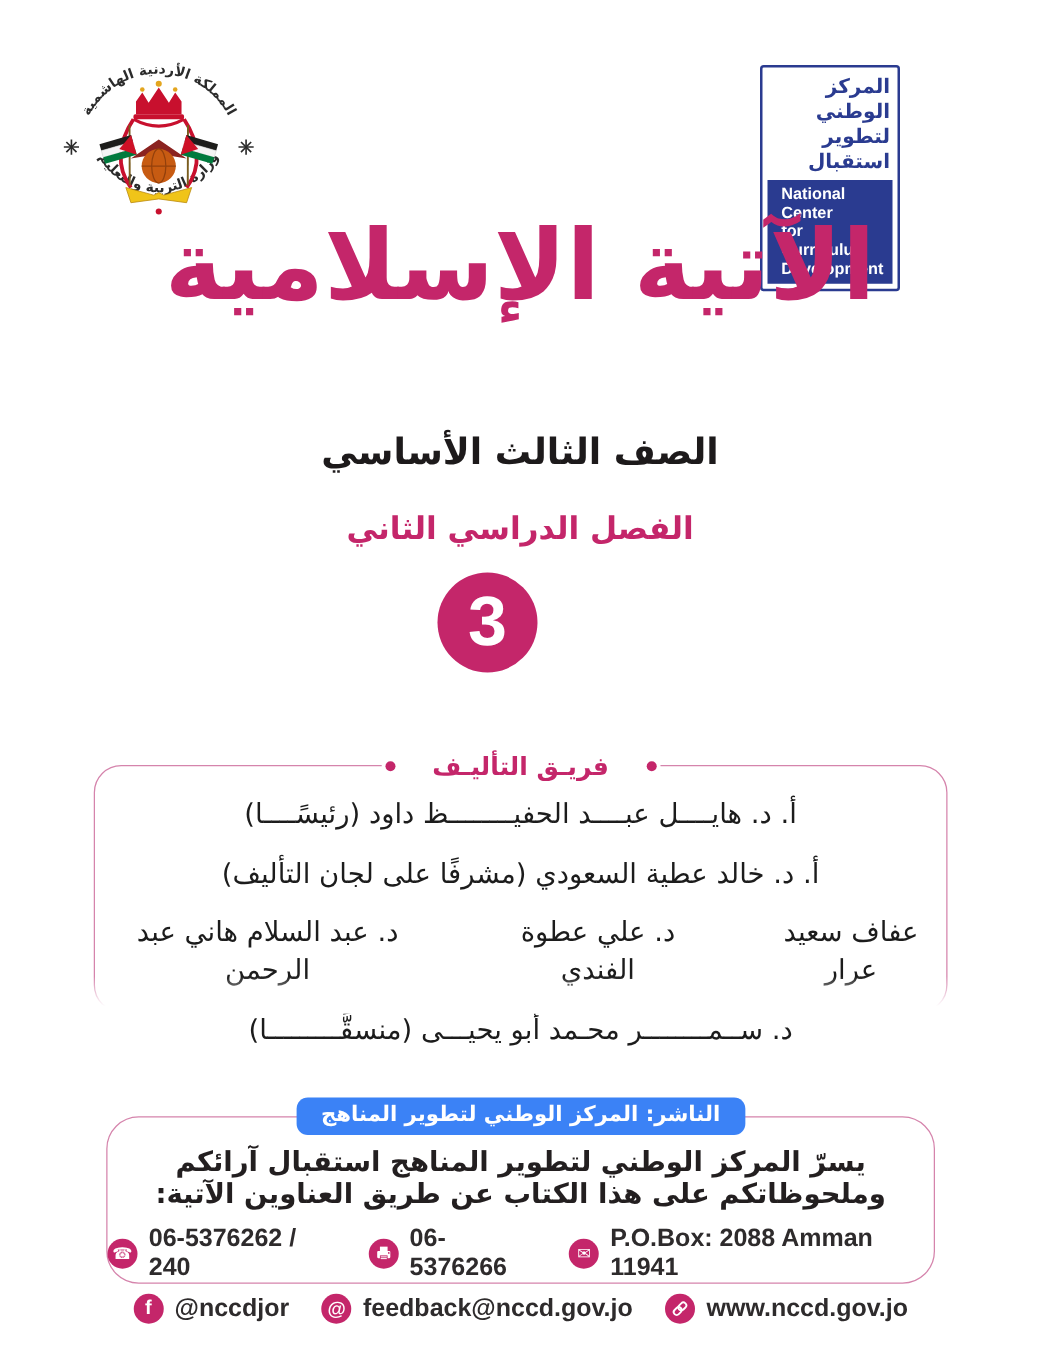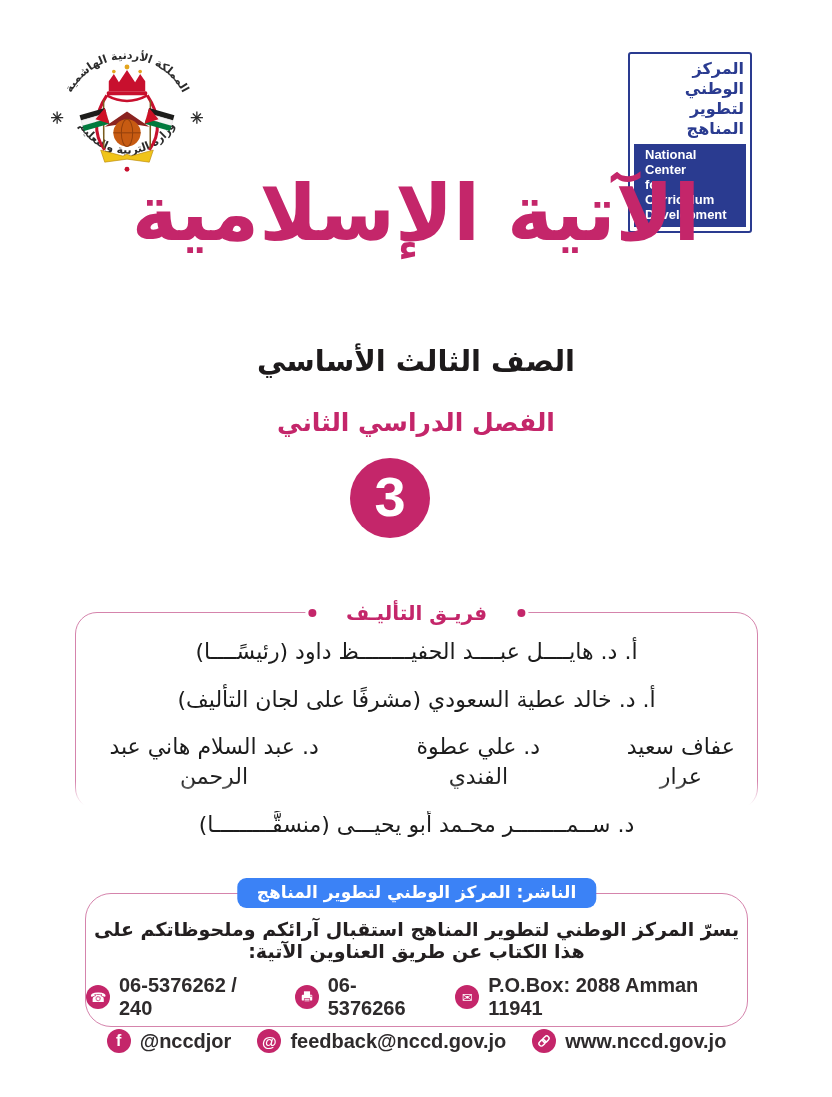--- a/index.html
+++ b/index.html
@@ -4,23 +4,23 @@
 <style>
   html,body{margin:0;padding:0;background:#ffffff;}
   .page{
     position:relative;width:832px;height:1097px;margin:0 auto;
     background:#ffffff;overflow:hidden;
     font-family:"DejaVu Sans",sans-serif;
   }
   
   .moe-logo{position:absolute;left:46px;top:28px;width:162px;height:158px;}
   .nccd-logo{
-    position:absolute;left:608px;top:52px;width:124px;
+    position:absolute;left:608px;top:52px;width:112px;
     border:2.5px solid #2A3B90;border-radius:3px;background:#fff;
-    padding:5px 4px 4px;box-sizing:border-box;text-align:center;margin-left:20px;
+    padding:5px 4px 4px;box-sizing:border-box;text-align:center;
   }
   .nccd-ar{color:#2A3B90;font-weight:bold;font-size:16px;line-height:1.25;
     direction:rtl;text-align:right;padding-right:2px;font-family:"DejaVu Sans",sans-serif;}
   .nccd-en{background:#2A3B90;color:#fff;font-weight:bold;font-size:13px;
     line-height:1.15;text-align:left;padding:4px 11px;margin-top:5px;
     font-family:"Liberation Sans",sans-serif;}
   
   .book-title{
     position:absolute;top:168px;left:0;right:0;margin:0;
     text-align:center;direction:rtl;white-space:nowrap;
@@ -73,21 +73,21 @@
     border:1.6px solid #D584AC;border-radius:26px;box-sizing:border-box;
   }
   .publisher-tab{
     position:absolute;top:-16px;left:50%;transform:translateX(-50%);
     background:#3b82f6;color:#fff;font-weight:bold;font-size:17px;
     padding:4px 20px 6px;border-radius:9px;direction:rtl;white-space:nowrap;
     font-family:"DejaVu Sans",sans-serif;
   }
   .publisher-intro{
     margin-top:24px;text-align:center;direction:rtl;
-    font-size:19px;font-weight:bold;color:#231F20;
+    font-size:22px;font-weight:bold;color:#231F20;
     font-family:"DejaVu Sans",sans-serif;
   }
   .contact-row{
     display:flex;justify-content:center;align-items:center;gap:26px;margin-top:12px;
   }
   .contact-row + .contact-row{margin-top:9px;}
   .contact-item{display:flex;align-items:center;gap:9px;}
   .contact-item .txt{
     font-family:"Liberation Sans",sans-serif;font-size:20px;font-weight:bold;
     color:#2e2b2c;letter-spacing:0;
@@ -173,21 +173,21 @@
       </g>
 
       <path d="M54 120 L76 126 L80 124 L84 126 L106 120 L102 132 L80 129 L58 132 Z" fill="#F0C419" stroke="#b8860b" stroke-width="0.6"></path>
       <circle cx="80" cy="139" r="2.4" fill="#C8102E"></circle>
     </svg>
   </div>
 
   <div class="nccd-logo">
     <div class="nccd-ar">
       <div>المركز الوطني</div>
-      <div>لتطوير المناهج</div>
+      <div>لتطوير استقبال</div>
     </div>
     <div class="nccd-en">
       <div>National Center</div>
       <div>for Curriculum</div>
       <div>Development</div>
     </div>
   </div>
 
   <h1 class="book-title">الآتية الإسلامية</h1>
   <div class="grade">الصف الثالث الأساسي</div>

